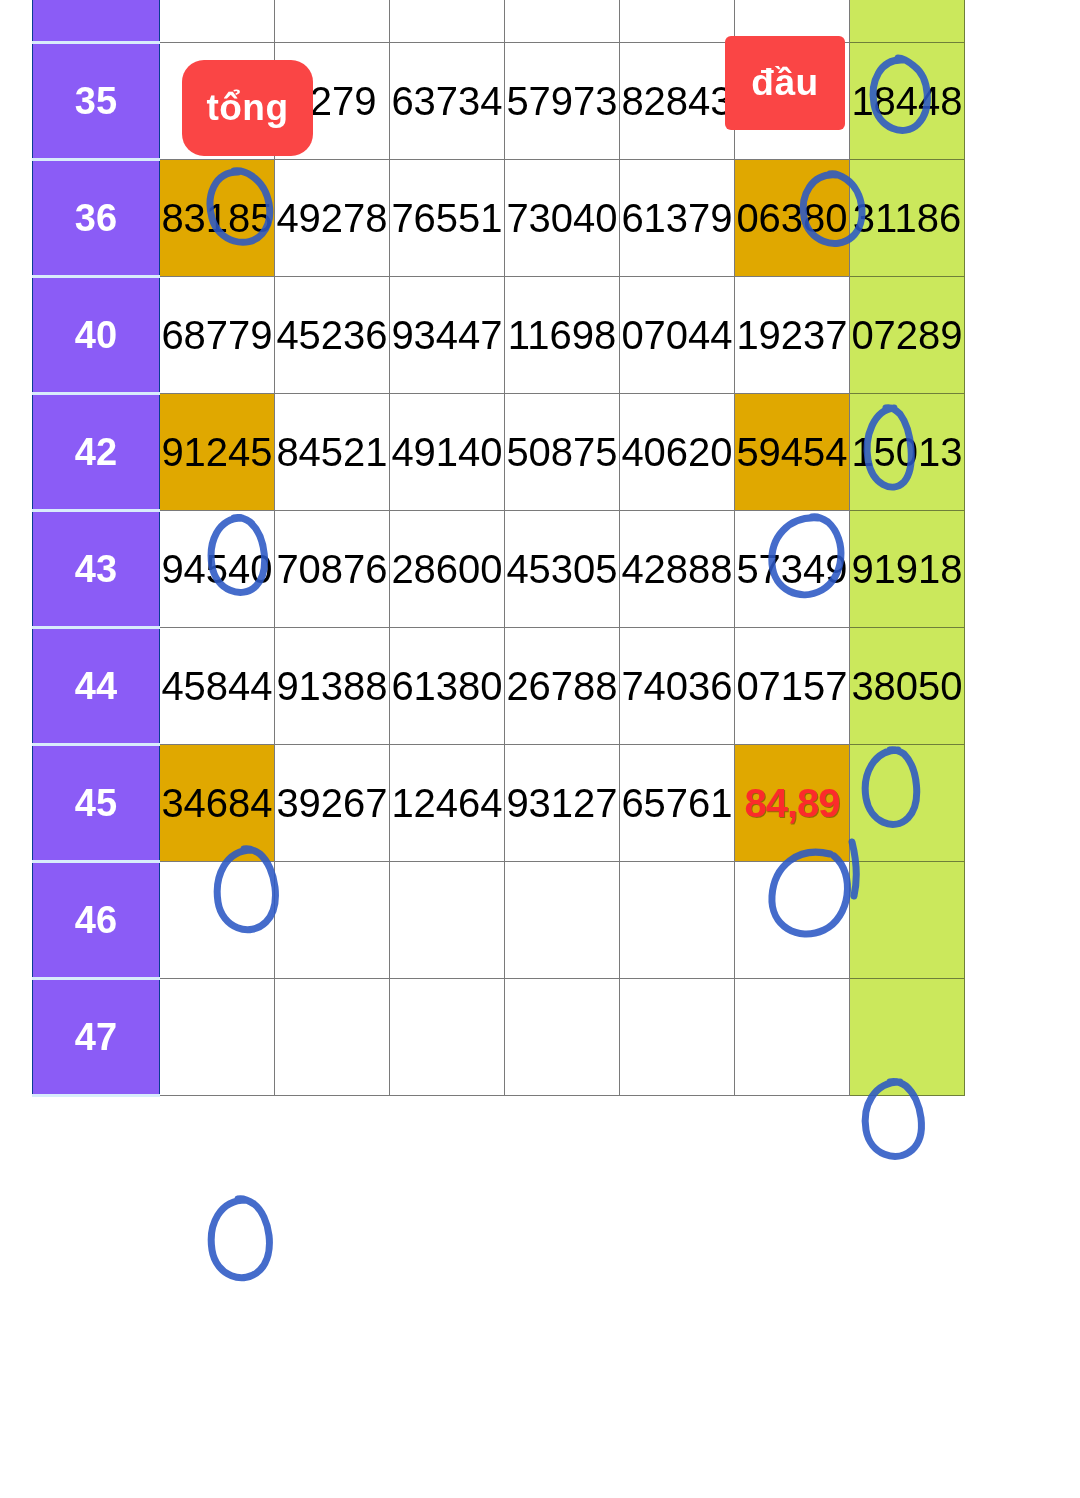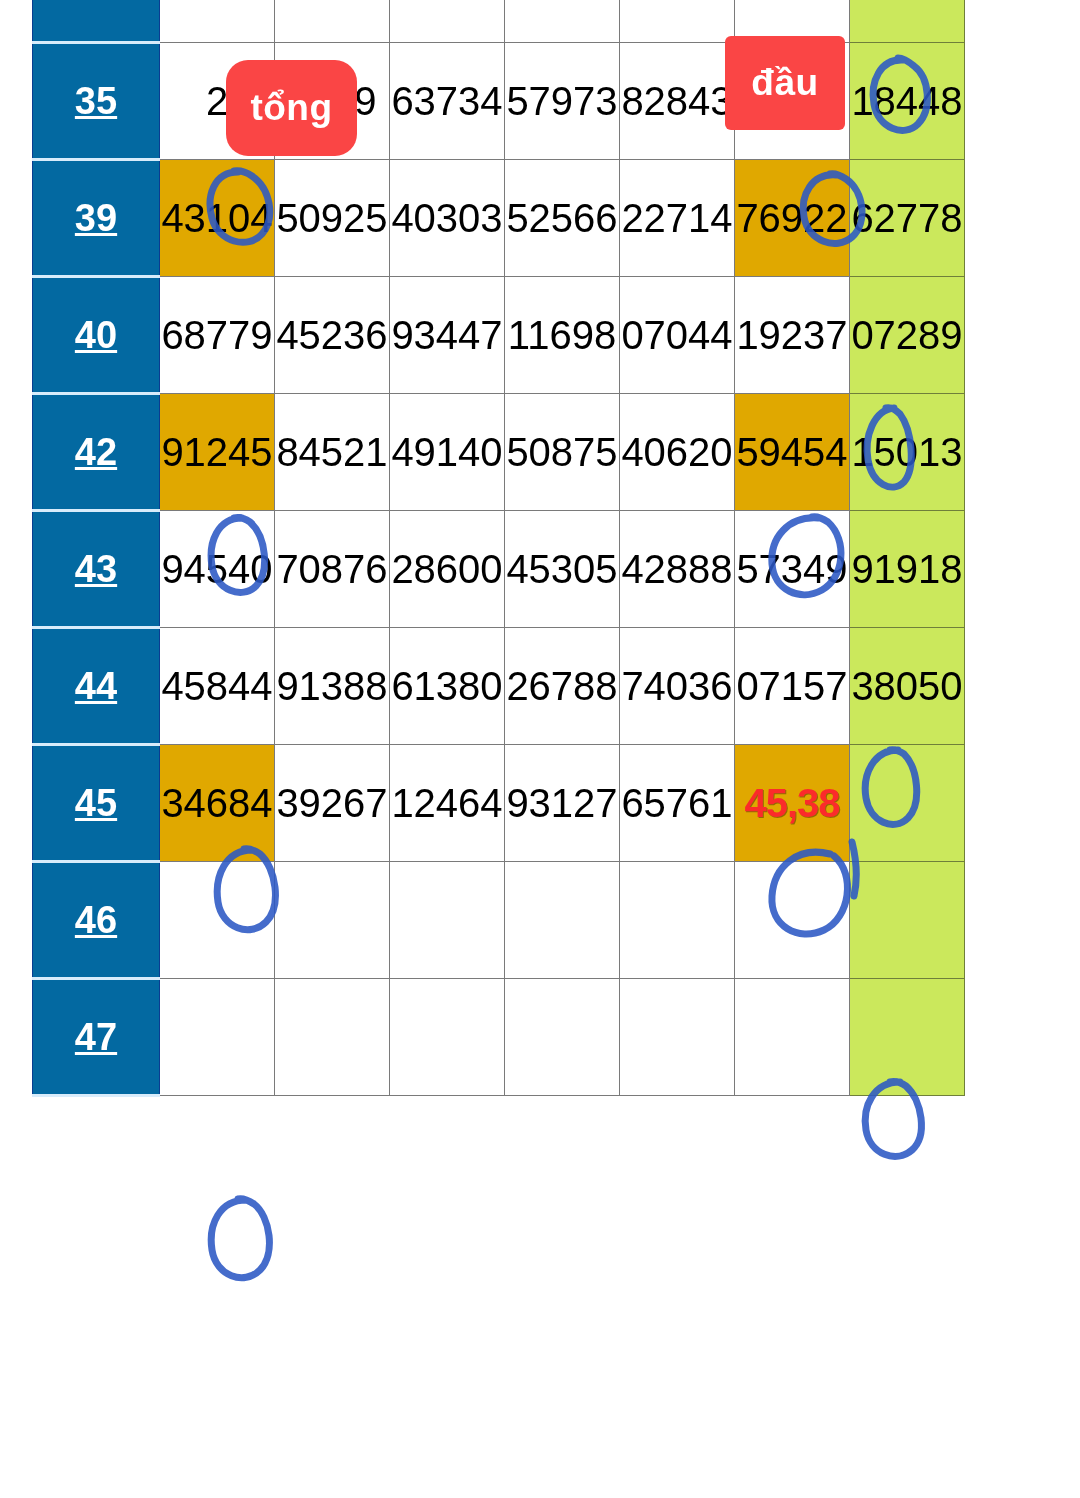--- a/index.html
+++ b/index.html
@@ -41,28 +41,27 @@
     vertical-align: middle;
     font-size: 40px;
     color: #000000;
     background: #ffffff;
     font-family: "Liberation Sans", sans-serif;
     overflow: hidden;
     white-space: nowrap;
   }
 
   .grid td.rowhead {
-    background: #0369a1;
+    background: #8b5cf6;
     color: #ffffff;
     font-weight: bold;
     font-size: 38px;
     border: 1px solid #0a3d91;
     border-bottom: 3px solid #d8ecfb;
     width: 126px;
-    text-decoration: underline;
   }
 
   .grid td.c {
     width: 114px;
   }
 
   .grid td.orange {
     background: #e0a800;
   }
 
@@ -91,21 +90,20 @@
     font-size: 37px;
     font-family: "Liberation Sans", sans-serif;
     letter-spacing: 0.5px;
     z-index: 30;
   }
   #badge-tong {
     left: 182px;
     top: 60px;
     width: 131px;
     height: 96px;
-    margin-left: 44px;
   }
   #badge-dau {
     left: 725px;
     top: 36px;
     width: 120px;
     height: 94px;
     border-radius: 6px;
   }
 
   
@@ -146,33 +144,33 @@
         <td class="rowhead">35</td>
         <td class="c">2</td>
         <td class="c">0279</td>
         <td class="c">63734</td>
         <td class="c">57973</td>
         <td class="c">82843</td>
         <td class="c"></td>
         <td class="c green">18448</td>
       </tr>
 
-
-
-
-      <tr>
-        <td class="rowhead">39</td>
-        <td class="c orange">43104</td>
-        <td class="c">50925</td>
-        <td class="c">40303</td>
-        <td class="c">52566</td>
-        <td class="c">22714</td>
-        <td class="c orange">76922</td>
-        <td class="c green">62778</td>
-      </tr>
+      <tr>
+        <td class="rowhead">36</td>
+        <td class="c orange">83185</td>
+        <td class="c">49278</td>
+        <td class="c">76551</td>
+        <td class="c">73040</td>
+        <td class="c">61379</td>
+        <td class="c orange">06380</td>
+        <td class="c green">31186</td>
+      </tr>
+
+
+
 
       <tr>
         <td class="rowhead">40</td>
         <td class="c">68779</td>
         <td class="c">45236</td>
         <td class="c">93447</td>
         <td class="c">11698</td>
         <td class="c">07044</td>
         <td class="c">19237</td>
         <td class="c green">07289</td>
@@ -212,21 +210,21 @@
         <td class="c green">38050</td>
       </tr>
 
       <tr>
         <td class="rowhead">45</td>
         <td class="c orange">34684</td>
         <td class="c">39267</td>
         <td class="c">12464</td>
         <td class="c">93127</td>
         <td class="c">65761</td>
-        <td class="c orange redtext">45,38</td>
+        <td class="c orange redtext">84,89</td>
         <td class="c green"></td>
       </tr>
 
       <tr>
         <td class="rowhead">46</td>
         <td class="c"></td>
         <td class="c"></td>
         <td class="c"></td>
         <td class="c"></td>
         <td class="c"></td>

